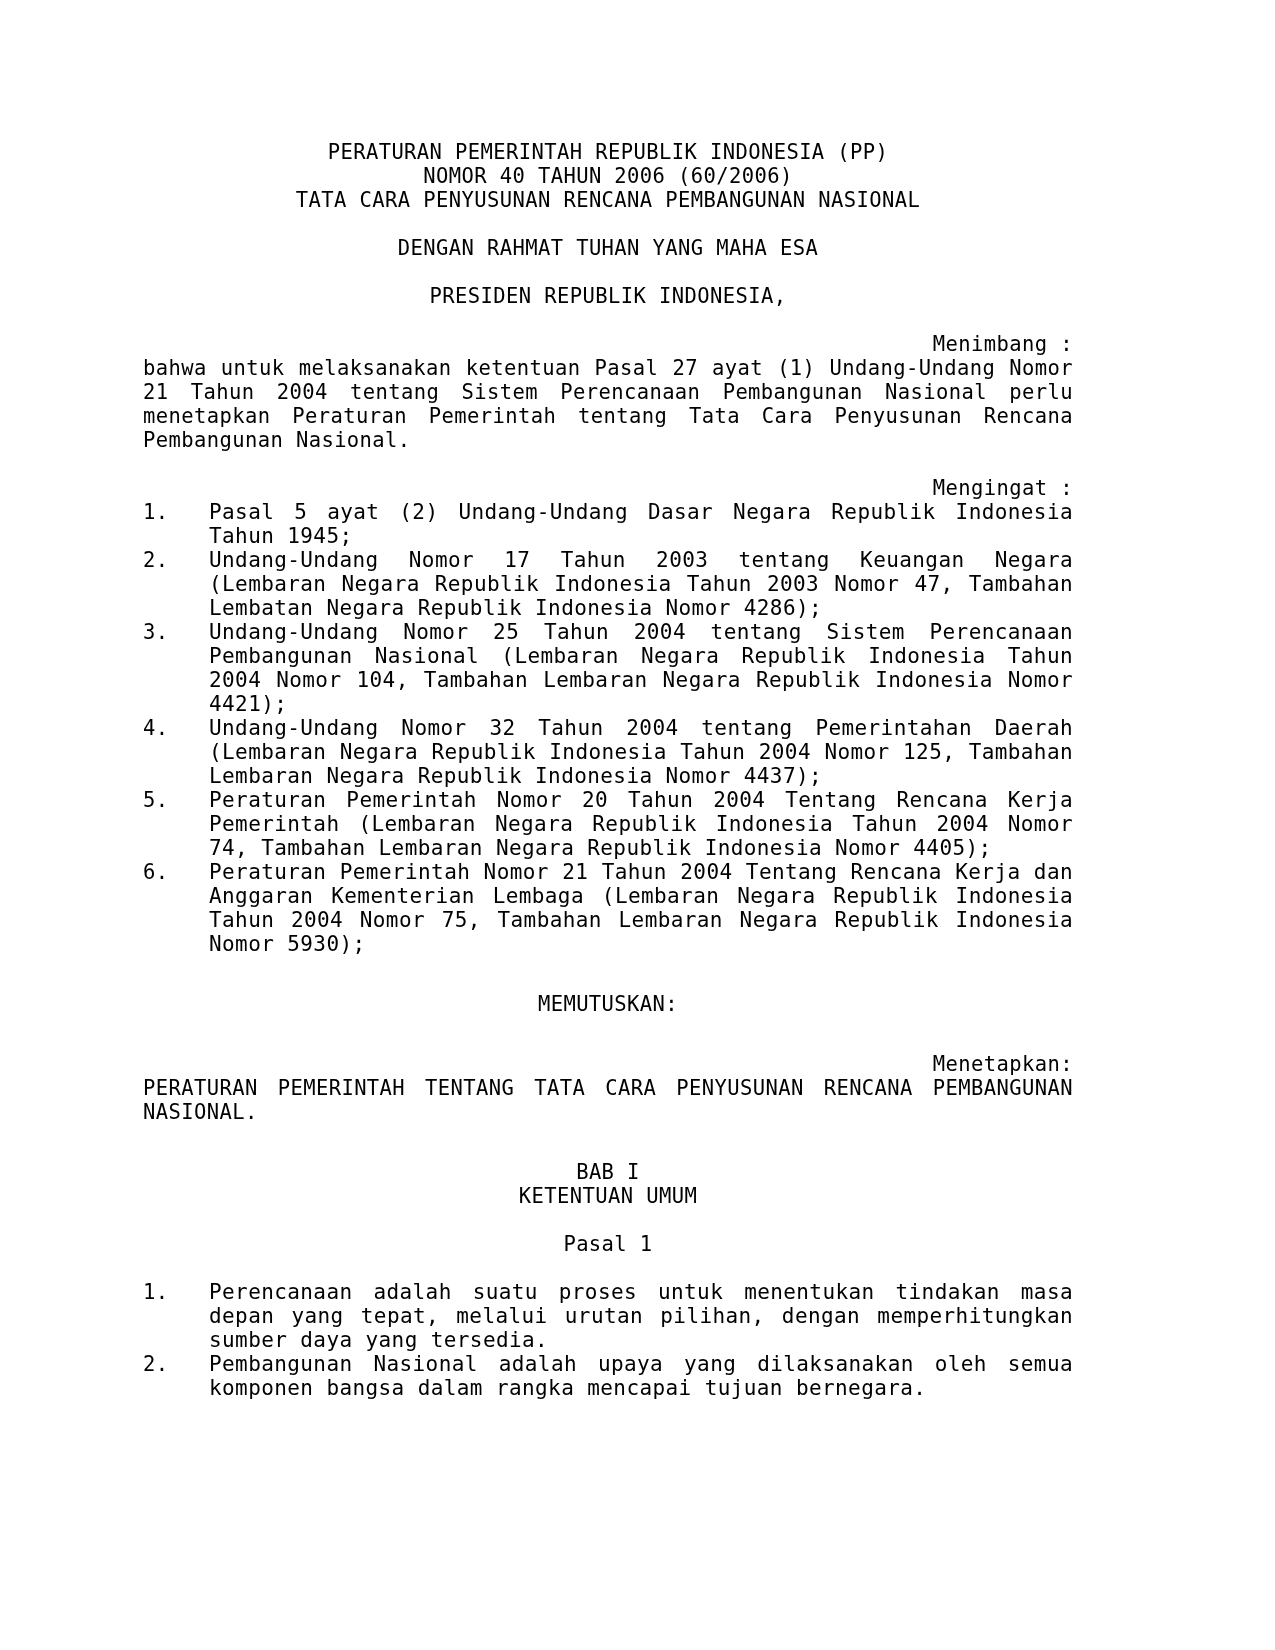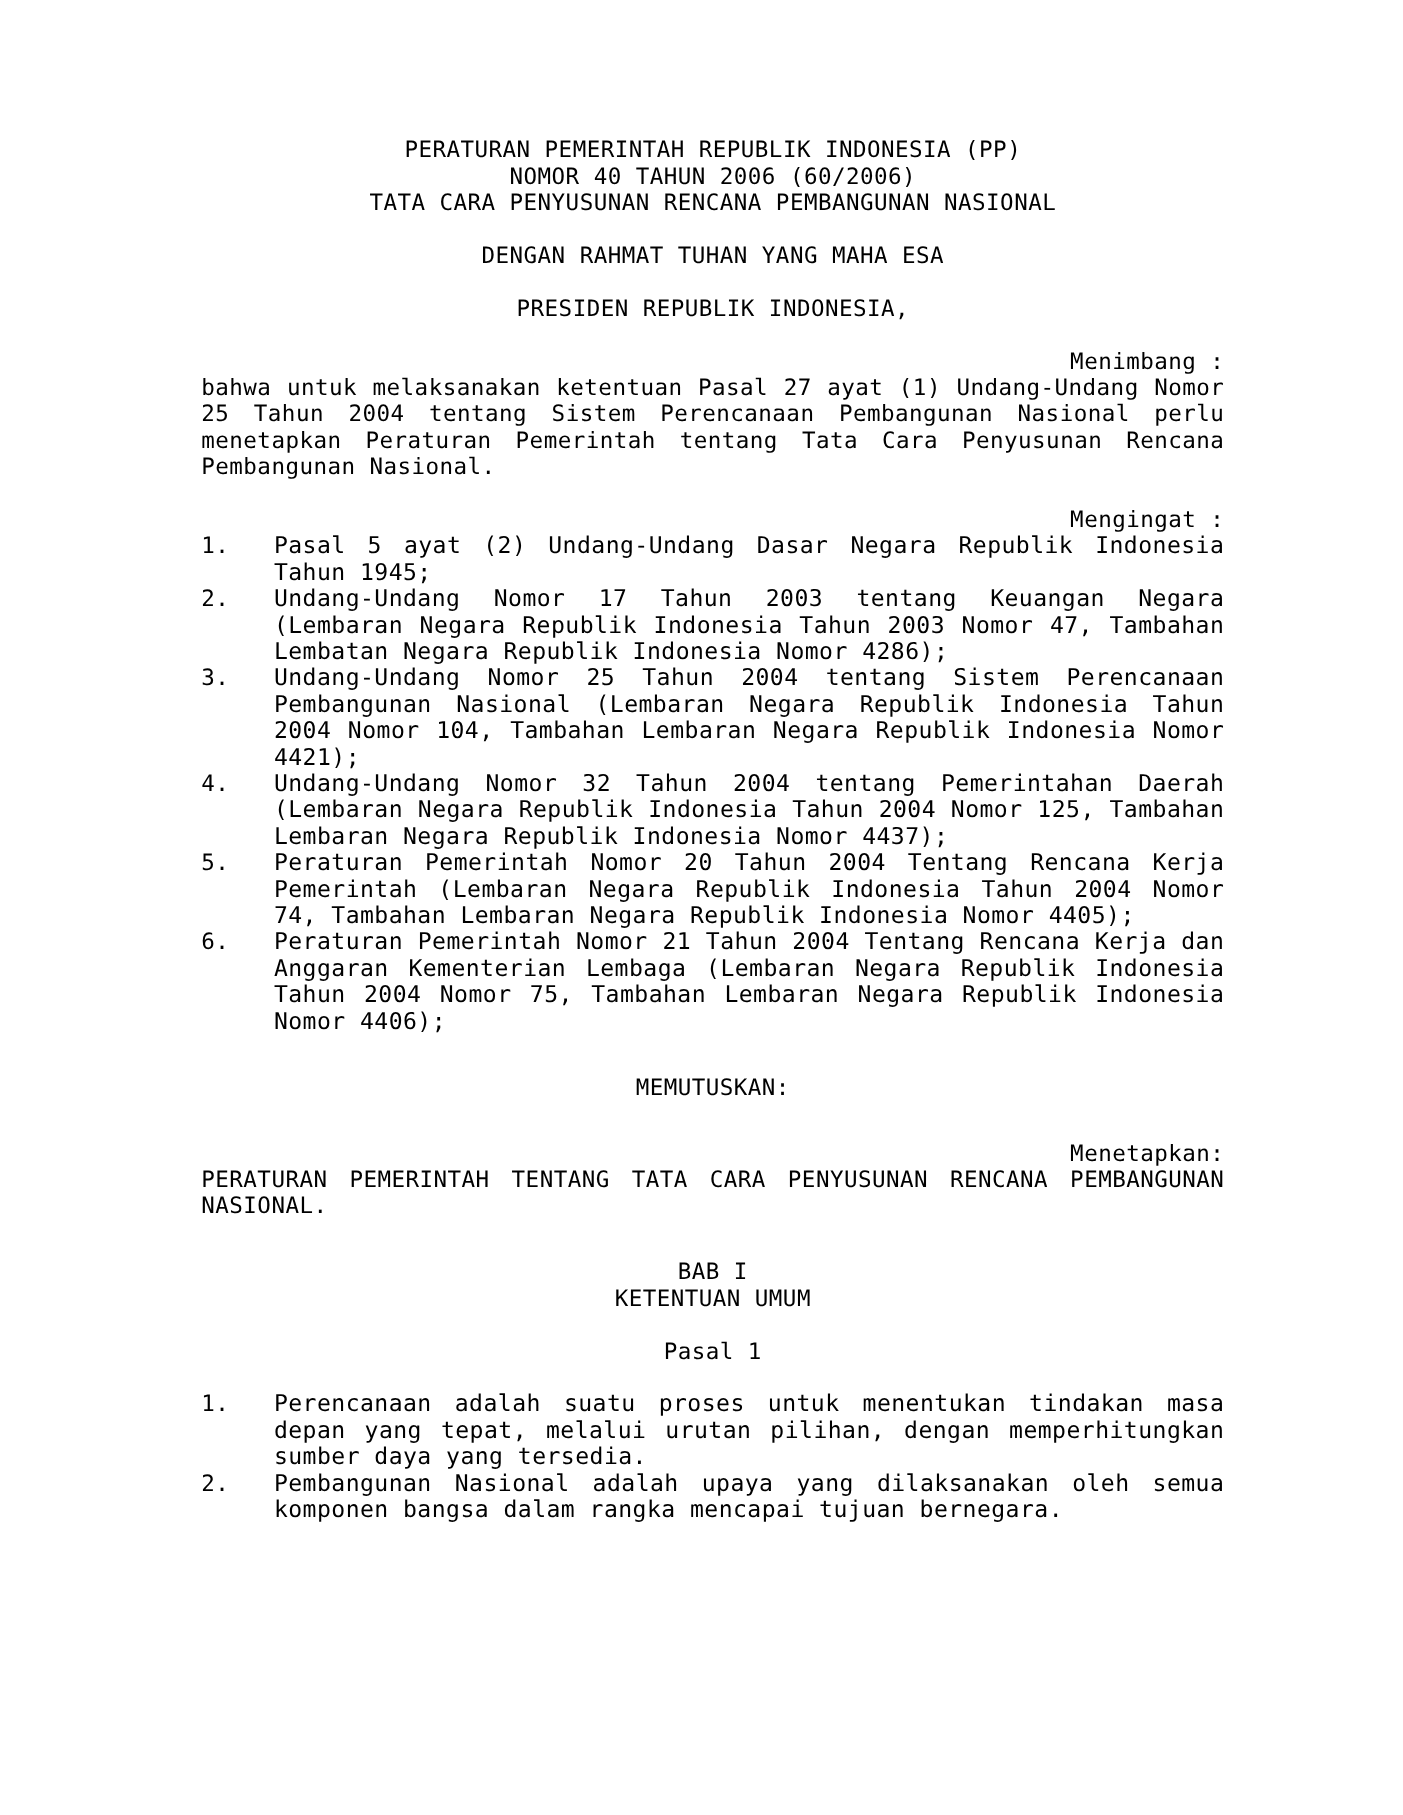--- a/index.html
+++ b/index.html
@@ -13,23 +13,22 @@
     background: #ffffff;
     position: relative;
     box-sizing: border-box;
     font-family: "DejaVu Sans Mono", monospace;
     color: #000000;
     overflow: hidden;
   }
   .content {
     position: absolute;
     left: 143px;
-    top: 124px;
+    top: 140px;
     width: 930px;
-    margin-left: 40px;
   }
   .line {
     font-size: 20.5px;
     line-height: 24px;
     letter-spacing: 0.4px;
     white-space: pre-wrap;
     text-align: right;
   }
   .center {
     text-align: center;
@@ -79,21 +78,21 @@
 
     <div class="line center">DENGAN RAHMAT TUHAN YANG MAHA ESA</div>
 
     <div class="blank"></div>
 
     <div class="line center">PRESIDEN REPUBLIK INDONESIA,</div>
 
     <div class="blank"></div>
 
     <div class="line">Menimbang :</div>
-    <div class="line just">bahwa untuk melaksanakan ketentuan Pasal 27 ayat (1) Undang-Undang Nomor 25 Tahun 2004 tentang Sistem Perencanaan Pembangunan Nasional perlu menetapkan Peraturan Pemerintah tentang Tata Cara Penyusunan Rencana Pembangunan Nasional.</div>
+    <div class="line just">bahwa untuk melaksanakan ketentuan Pasal 27 ayat (1) Undang-Undang Nomor 21 Tahun 2004 tentang Sistem Perencanaan Pembangunan Nasional perlu menetapkan Peraturan Pemerintah tentang Tata Cara Penyusunan Rencana Pembangunan Nasional.</div>
 
     <div class="blank"></div>
 
     <div class="line">Mengingat :</div>
 
     <div class="item">
       <div class="item-num">1.</div>
       <div class="item-body">Pasal 5 ayat (2) Undang-Undang Dasar Negara Republik Indonesia Tahun 1945;</div>
     </div>
     <div class="item">
@@ -107,21 +106,21 @@
     <div class="item">
       <div class="item-num">4.</div>
       <div class="item-body">Undang-Undang Nomor 32 Tahun 2004 tentang Pemerintahan Daerah (Lembaran Negara Republik Indonesia Tahun 2004 Nomor 125, Tambahan Lembaran Negara Republik Indonesia Nomor 4437);</div>
     </div>
     <div class="item">
       <div class="item-num">5.</div>
       <div class="item-body">Peraturan Pemerintah Nomor 20 Tahun 2004 Tentang Rencana Kerja Pemerintah (Lembaran Negara Republik Indonesia Tahun 2004 Nomor 74, Tambahan Lembaran Negara Republik Indonesia Nomor 4405);</div>
     </div>
     <div class="item">
       <div class="item-num">6.</div>
-      <div class="item-body">Peraturan Pemerintah Nomor 21 Tahun 2004 Tentang Rencana Kerja dan Anggaran Kementerian Lembaga (Lembaran Negara Republik Indonesia Tahun 2004 Nomor 75, Tambahan Lembaran Negara Republik Indonesia Nomor 4406);</div>
+      <div class="item-body">Peraturan Pemerintah Nomor 21 Tahun 2004 Tentang Rencana Kerja dan Anggaran Kementerian Lembaga (Lembaran Negara Republik Indonesia Tahun 2004 Nomor 75, Tambahan Lembaran Negara Republik Indonesia Nomor 5930);</div>
     </div>
 
     <div class="blank"></div>
     <div class="half-blank"></div>
 
     <div class="line center">MEMUTUSKAN:</div>
 
     <div class="blank"></div>
     <div class="half-blank"></div>
 

